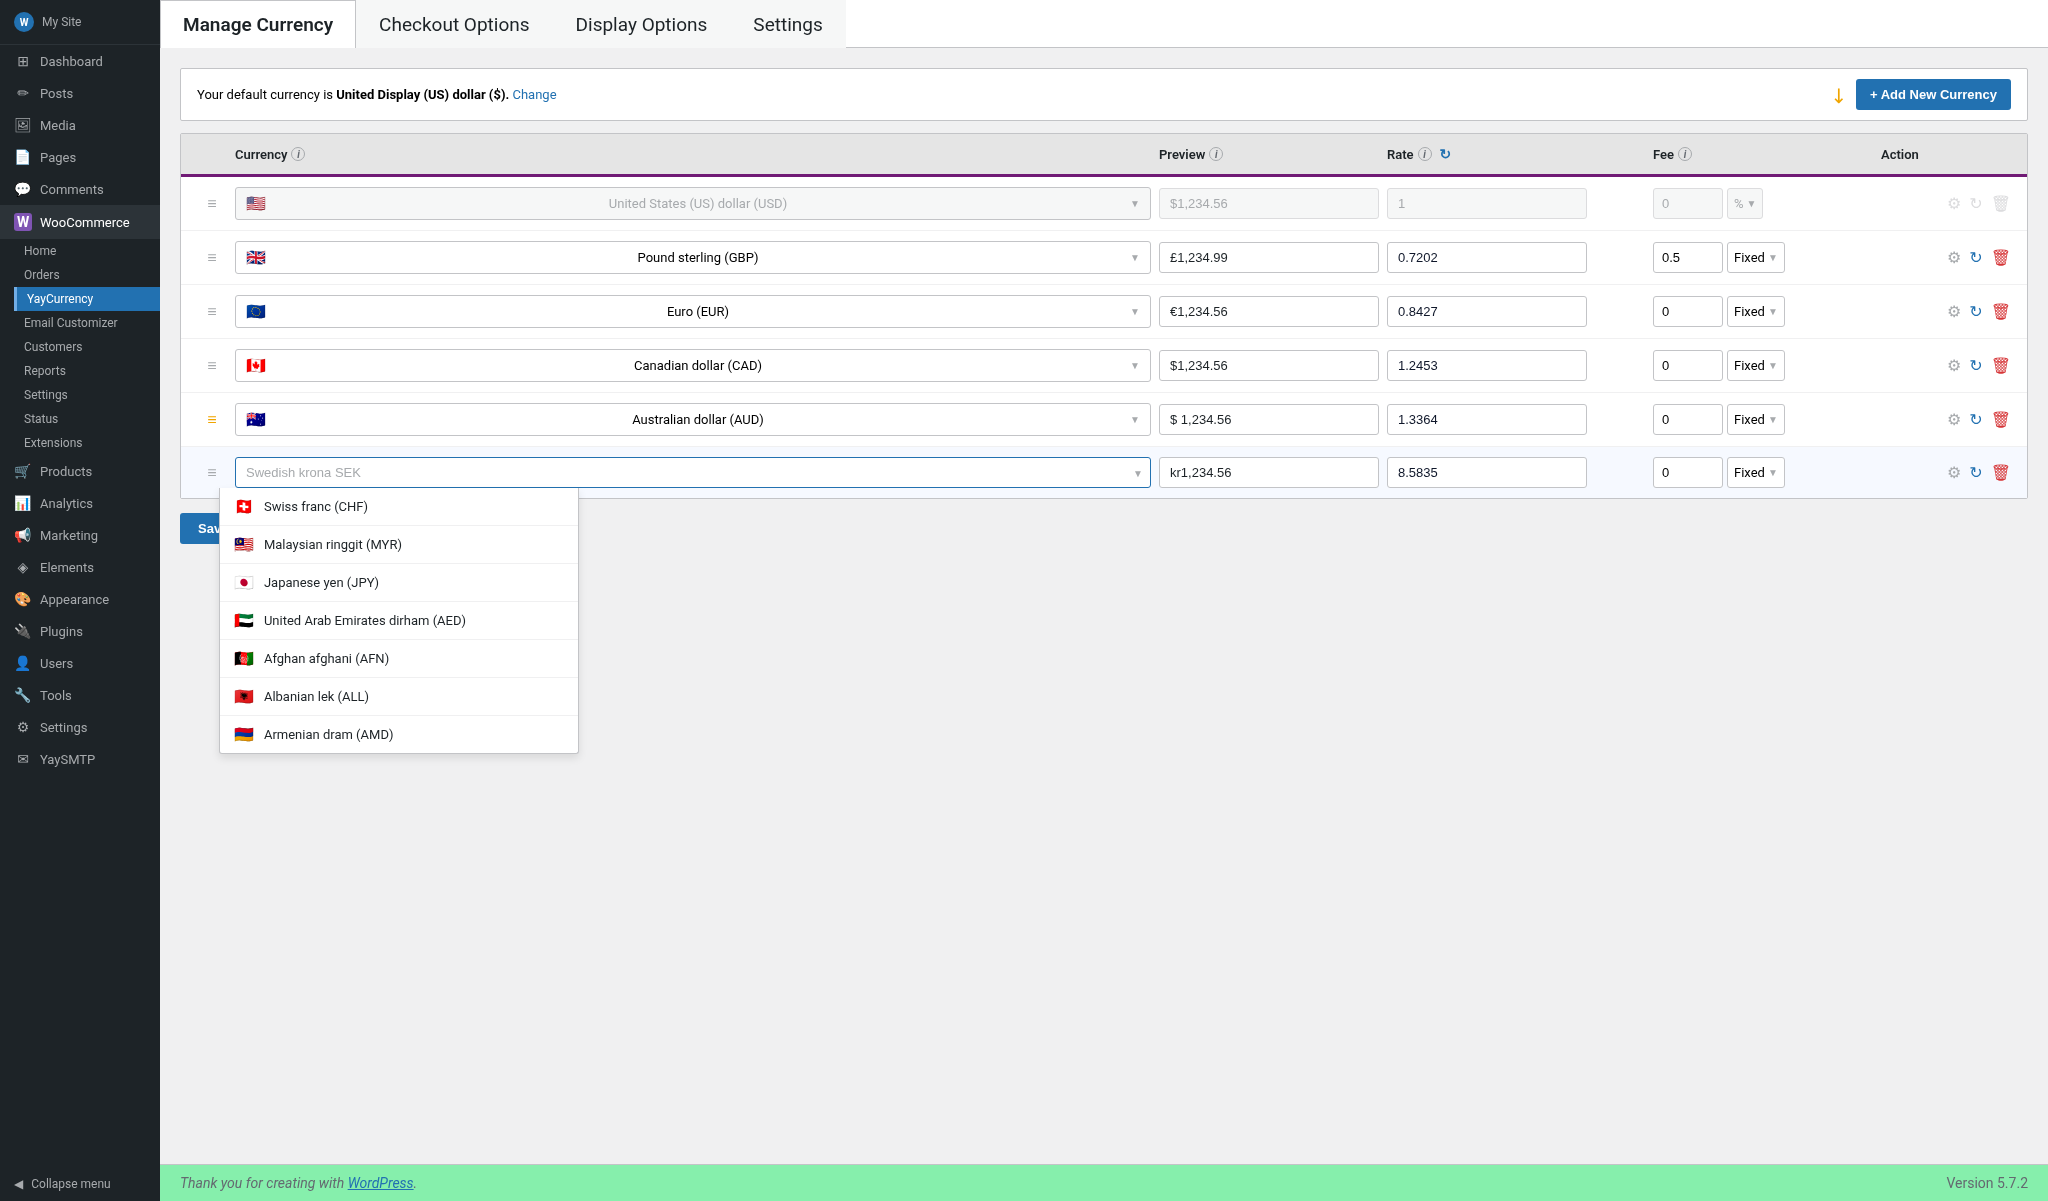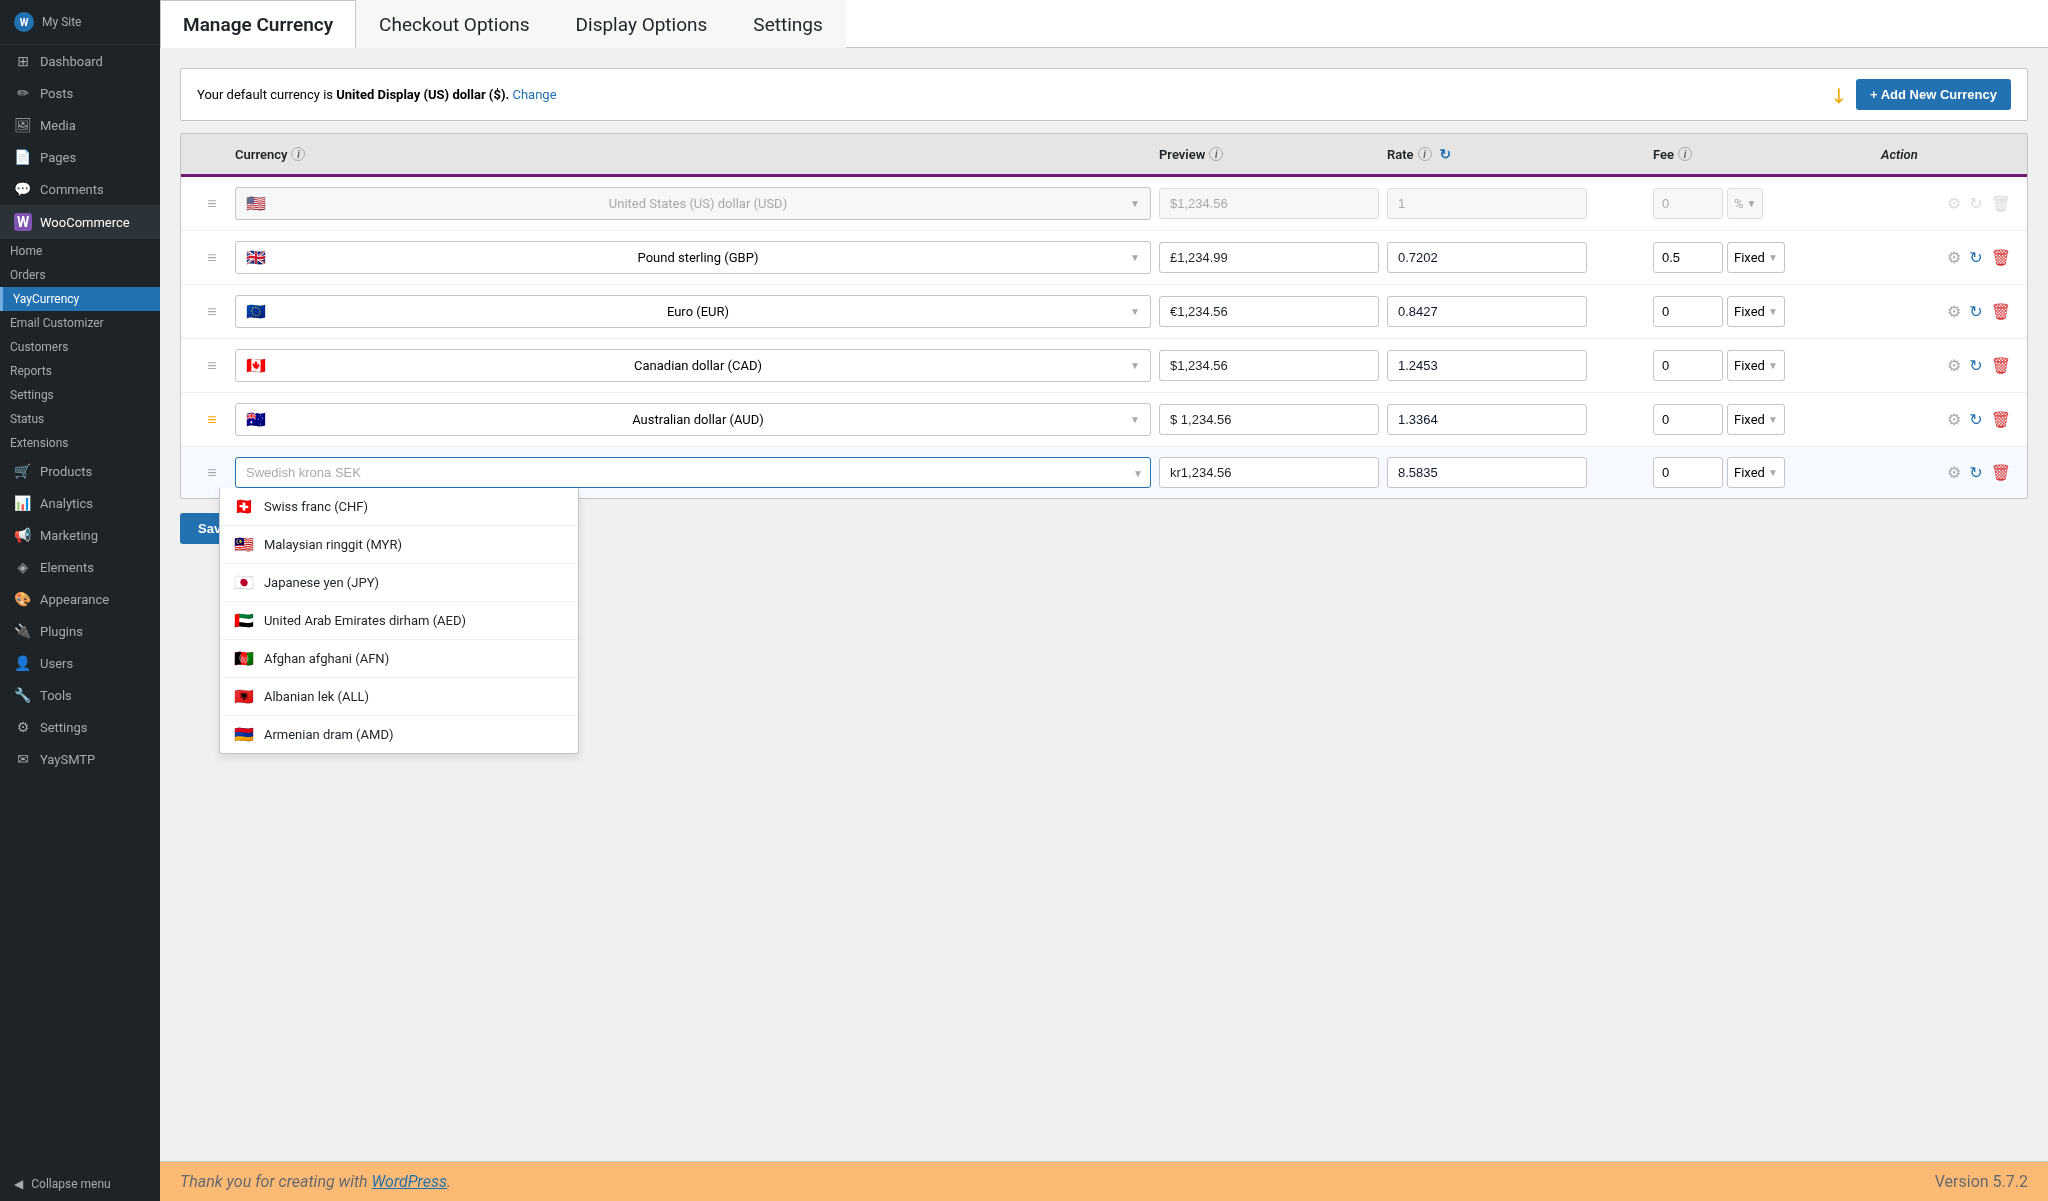--- a/index.html
+++ b/index.html
@@ -29,21 +29,21 @@
       display: flex; align-items: center; gap: 8px;
       padding: 8px 14px;
       cursor: pointer;
       color: #a7aaad;
       font-size: 13px;
       transition: background 0.15s;
     }
     .sidebar-item.active { background: #2c3338; color: #fff; }
     .sidebar-item .icon { width: 18px; text-align: center; font-size: 14px; flex-shrink: 0; }
 
-    .sidebar-submenu { }
+    .sidebar-submenu { padding-left: 14px; }
     .sidebar-submenu .sidebar-item { font-size: 12px; padding: 5px 14px 5px 10px; }
 
     .yaycurrency-item {
       background: #2271b1;
       color: #fff !important;
       border-left: 3px solid #72aee6;
       padding: 7px 14px;
     }
 
     .sidebar-collapse {
@@ -136,21 +136,21 @@
       border-bottom: 3px solid #701a75;
       background: #e5e5e5;
       gap: 8px;
     }
     .table-header .col-label {
       font-weight: 600;
       font-size: 13px;
       color: #1d2327;
       display: flex; align-items: center; gap: 4px;
     }
-    .col-action { text-align: left; font-style: italic; }
+    .col-action { text-align: left; }
 
     .table-row {
       display: grid;
       grid-template-columns: 30px 1fr 220px 200px 50px 220px 130px;
       align-items: center;
       padding: 10px 16px;
       border-bottom: 1px solid #f0f0f1;
       gap: 8px;
       position: relative;
     }
@@ -276,23 +276,23 @@
       padding: 8px 18px;
       font-size: 13px;
       cursor: pointer;
       border-radius: 3px;
       font-weight: 600;
       margin-top: 14px;
     }
 
     
     #footer {
-      background: #fdba74;
+      background: #86efac;
       padding: 10px 20px;
-      font-size: 16px;
+      font-size: 14px;
       color: #646970;
       border-top: 1px solid #c3c4c7;
       display: flex;
       justify-content: space-between;
       text-align: right;
     }
     #footer a { color: #2271b1; }
 
     .info-icon {
       display: inline-flex; align-items: center; justify-content: center;

